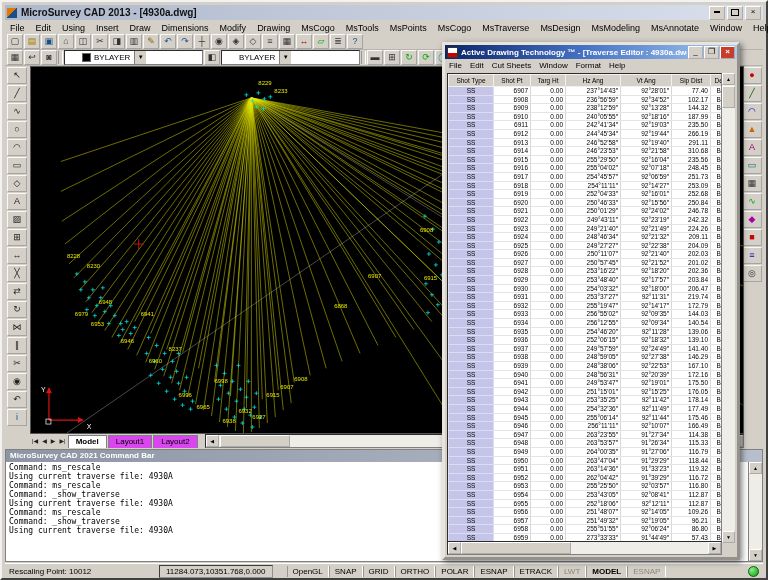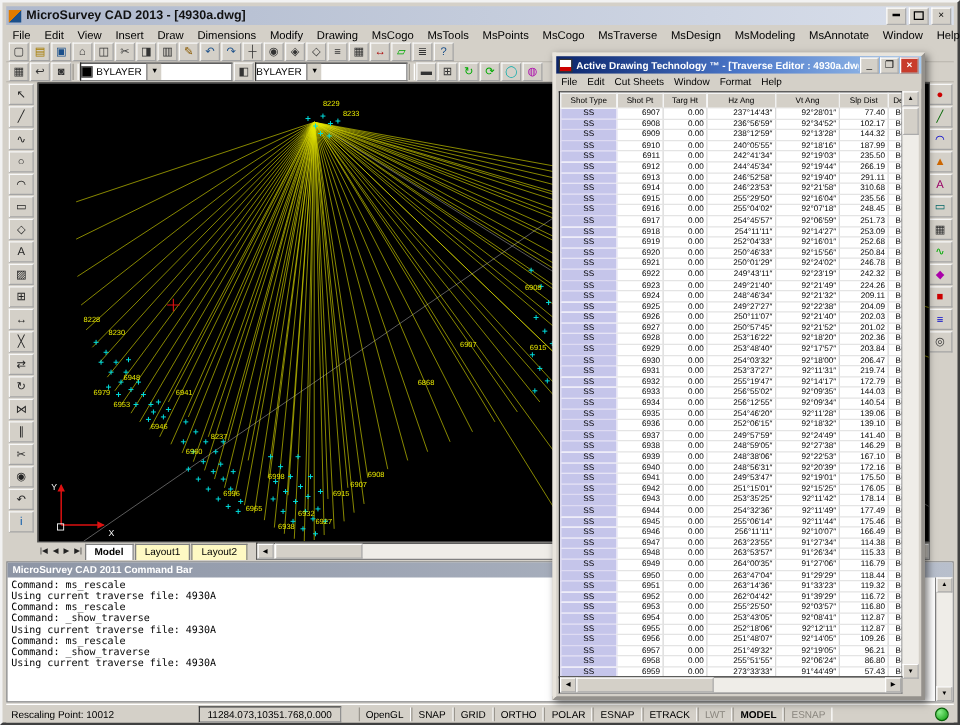--- a/index.html
+++ b/index.html
@@ -26,41 +26,41 @@
   .cbtn{width:12px;height:10px;background:#d4d0c8;border:1px outset #fff;font-size:7px;
     line-height:9px;text-align:center;}
   
   .toolbar{position:absolute;left:3px;right:3px;height:16px;display:flex;align-items:center;
     gap:1px;background:#d4d0c8;border-bottom:1px solid #b8b4ac;padding:0 2px;box-sizing:border-box;}
   .t1{top:32px;} .t2{top:48px;}
   .tbtn{width:14px;height:13px;flex:none;background:#d4d0c8;border:1px outset #f8f8f8;
     font-size:9px;line-height:12px;text-align:center;overflow:hidden;}
   .tsep{width:3px;height:13px;border-left:1px solid #9a968e;border-right:1px solid #fff;flex:none;}
   .combo{height:13px;background:#fff;border:1px inset #808080;display:flex;align-items:center;
-    font-size:8px;padding-left:0;flex:none;}
+    font-size:8px;padding-left:17px;flex:none;}
   .combo .swatch{width:7px;height:7px;background:#000;border:1px solid #666;margin-right:3px;flex:none;}
   .combo .dd{width:11px;height:100%;background:#d4d0c8;border-left:1px solid #808080;
     font-size:6px;line-height:13px;text-align:center;margin-left:4px;flex:none;}
   .iconrow{display:flex;gap:1px;}
   
   .lefttb{position:absolute;left:3px;top:64px;width:24px;height:368px;background:#d4d0c8;
     display:flex;flex-direction:column;gap:1px;padding-top:1px;box-sizing:border-box;align-items:center;}
   .lefttb .tbtn,.righttb .tbtn{width:18px;height:15px;line-height:14px;}
   .righttb{position:absolute;right:3px;top:64px;width:22px;height:368px;background:#d4d0c8;
     display:flex;flex-direction:column;gap:1px;padding-top:1px;box-sizing:border-box;align-items:center;}
   
   .canvas{position:absolute;left:28px;top:64px;width:714px;height:368px;background:#000;
     border:1px solid #555;box-sizing:border-box;}
   .canvas svg{width:100%;height:100%;display:block;}
   
   .tabsbar{position:absolute;left:28px;top:432px;width:714px;height:14px;background:#d4d0c8;
     display:flex;align-items:flex-end;font-size:8px;}
   .tnav{padding:0 2px;font-size:6px;line-height:13px;color:#222;}
   .tab{padding:0 7px;height:12px;line-height:12px;border:1px solid #808080;border-bottom:none;
-    background:#fef9c3;margin-right:1px;}
+    background:#d946ef;margin-right:1px;}
   .tab.active{background:#fff;font-weight:bold;}
   .hscroll{flex:1;height:12px;background:#efede8;border:1px inset #808080;position:relative;margin-left:6px;}
   .hthumb{position:absolute;left:14px;top:0;width:70px;height:100%;background:#d4d0c8;border:1px outset #fff;box-sizing:border-box;}
   .harrow{position:absolute;top:0;width:13px;height:100%;background:#d4d0c8;border:1px outset #fff;
     font-size:5px;line-height:10px;text-align:center;box-sizing:border-box;}
   
   .cmdwin{position:absolute;left:3px;top:447px;right:3px;height:113px;background:#fff;
     border:1px solid #808080;box-sizing:border-box;}
   .cmdtitle{height:12px;background:linear-gradient(90deg,#8d95a5,#b8bfcc);color:#fff;
     font-size:8px;font-weight:bold;line-height:12px;padding-left:4px;}
@@ -126,21 +126,21 @@
       <span class="wbtn"><span class="mline"></span></span>
       <span class="wbtn"><span class="rbox"></span></span>
       <span class="wbtn">×</span>
     </span>
   </div>
 
   <div class="menubar">
     <span class="iconrow" style="display:flex;">
         <span class="mitem">File</span>
         <span class="mitem">Edit</span>
-        <span class="mitem">View</span>
+        <span class="mitem">Using</span>
         <span class="mitem">Insert</span>
         <span class="mitem">Draw</span>
         <span class="mitem">Dimensions</span>
         <span class="mitem">Modify</span>
         <span class="mitem">Drawing</span>
         <span class="mitem">MsCogo</span>
         <span class="mitem">MsTools</span>
         <span class="mitem">MsPoints</span>
         <span class="mitem">MsCogo</span>
         <span class="mitem">MsTraverse</span>
@@ -301,21 +301,21 @@
         <span class="tab">Layout2</span>
       </span>
     <span class="hscroll">
       <span class="harrow" style="left:0;">◀</span>
       <span class="hthumb"></span>
       <span class="harrow" style="right:0;">▶</span>
     </span>
   </div>
 
   <div class="cmdwin">
-    <div class="cmdtitle">MicroSurvey CAD 2011 Command Bar</div>
+    <div class="cmdtitle">MicroSurvey CAD 2021 Command Bar</div>
     <div class="cmdbody">
         <div>Command: ms_rescale</div>
         <div>Using current traverse file: 4930A</div>
         <div>Command: ms_rescale</div>
         <div>Command: _show_traverse</div>
         <div>Using current traverse file: 4930A</div>
         <div>Command: ms_rescale</div>
         <div>Command: _show_traverse</div>
         <div>Using current traverse file: 4930A</div>
       </div>

